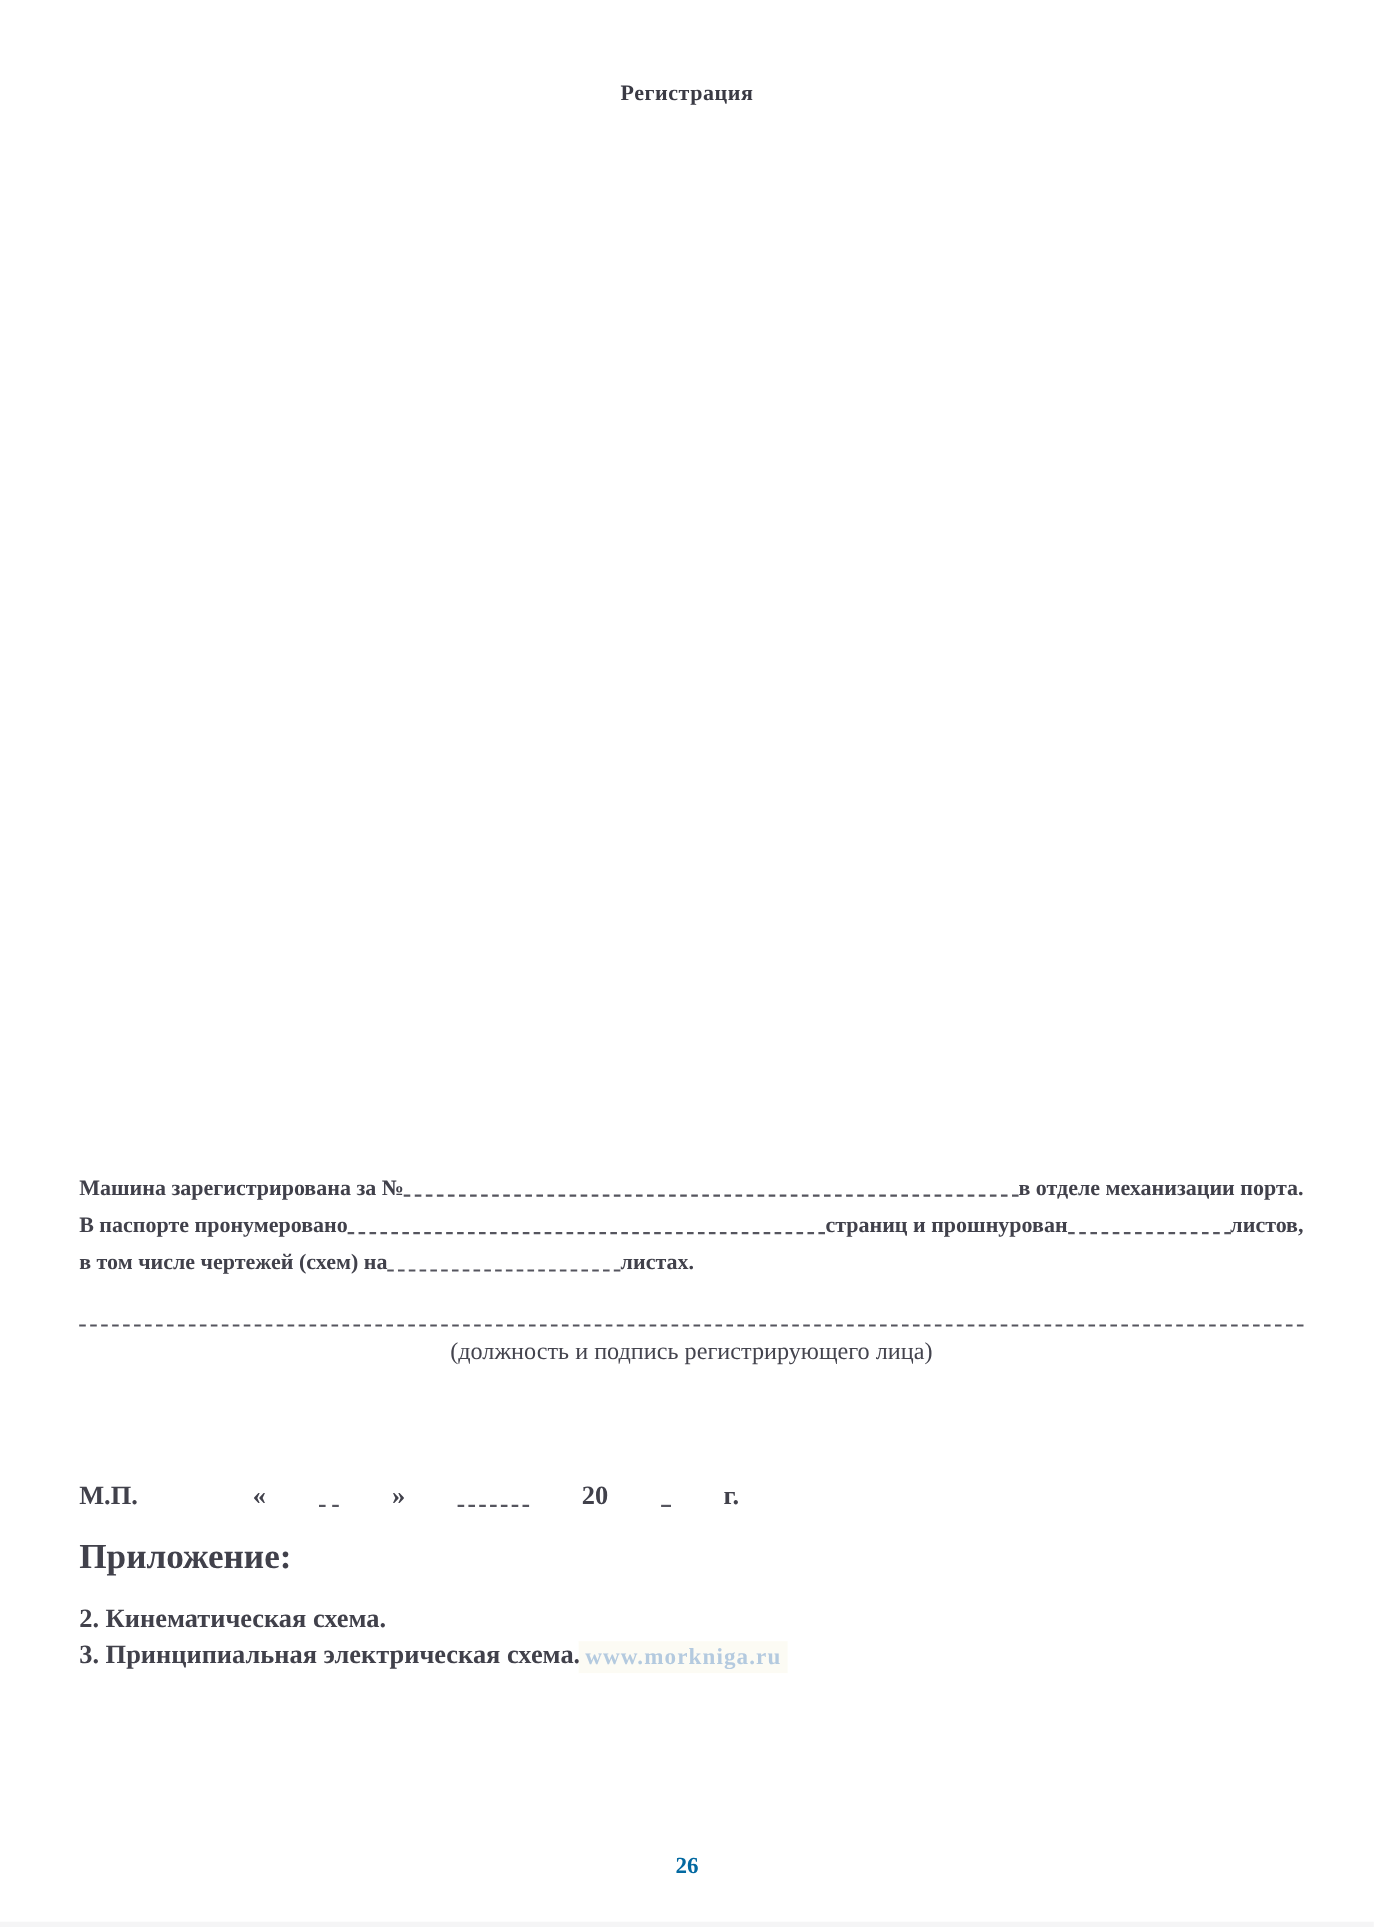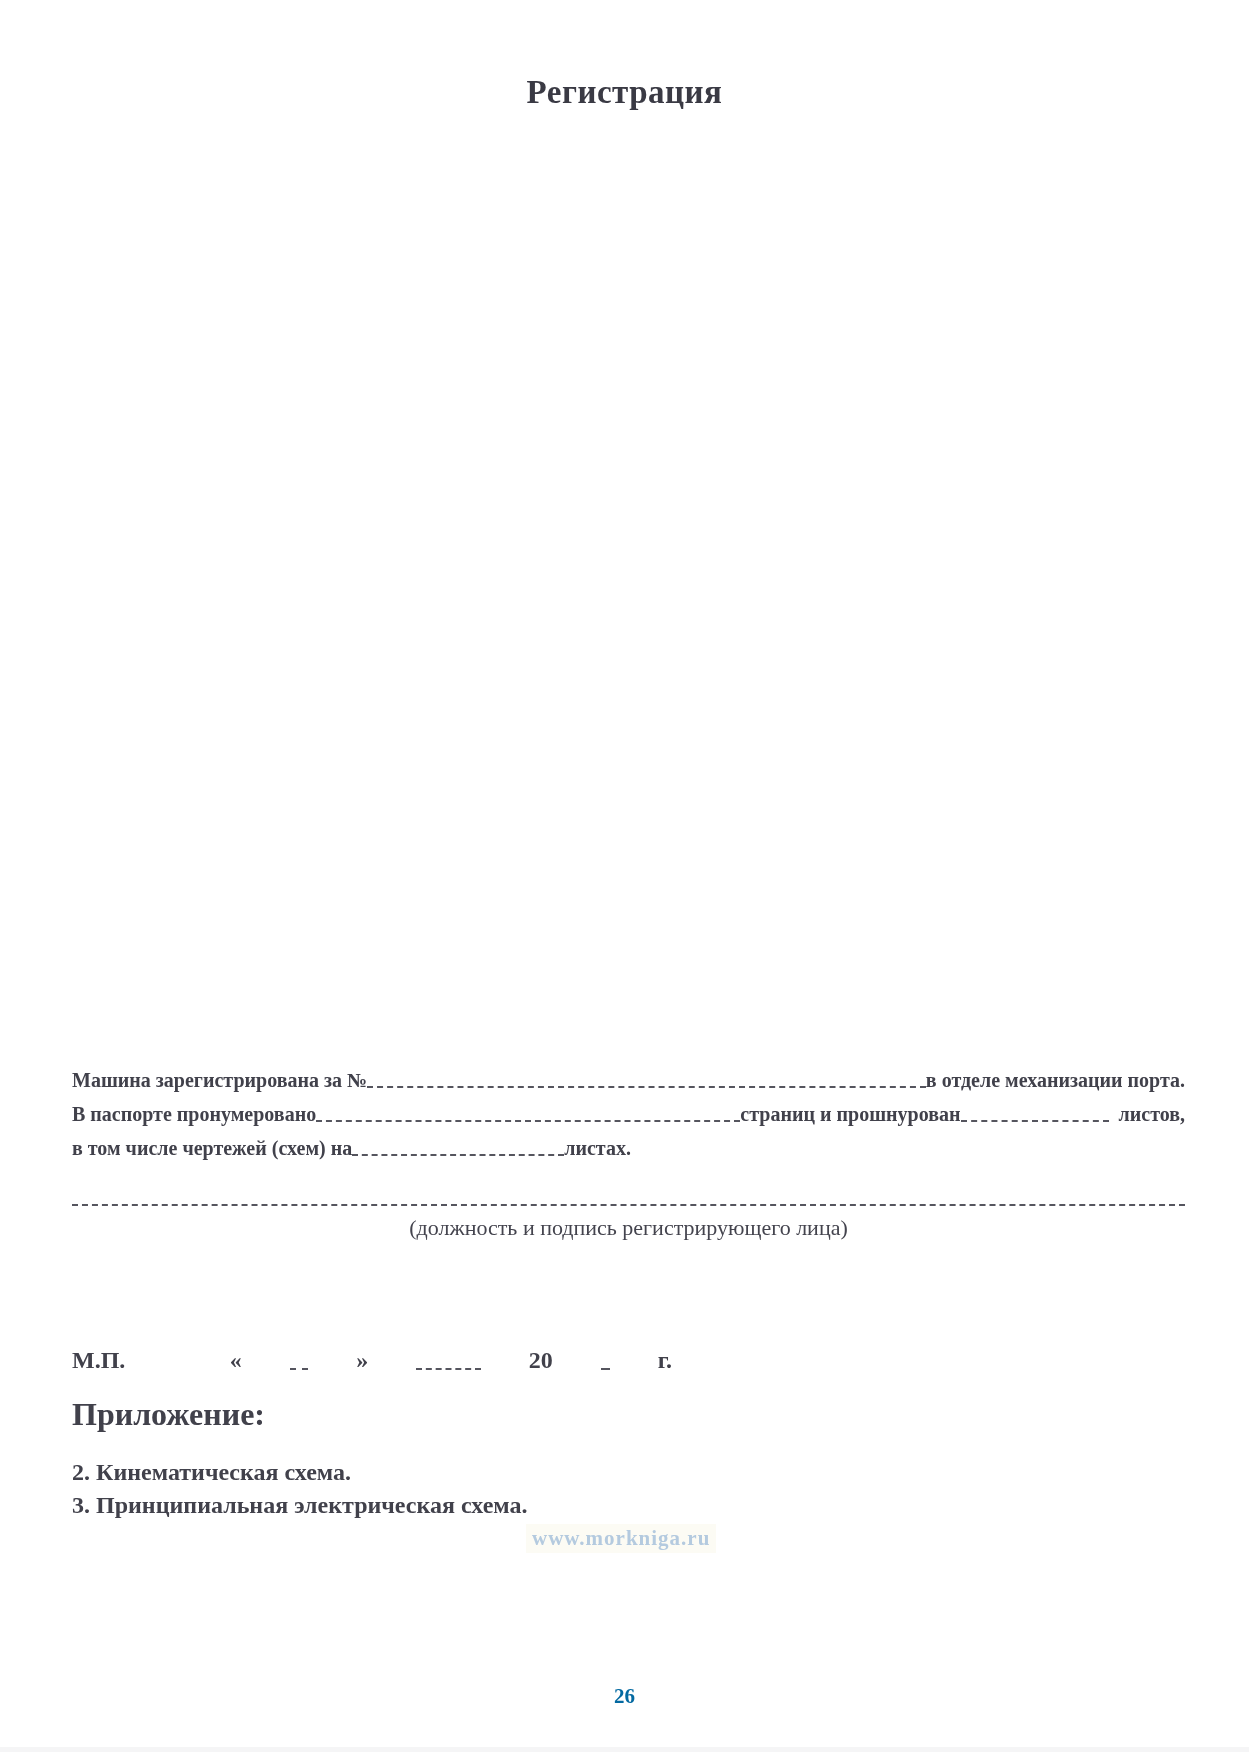--- a/index.html
+++ b/index.html
@@ -15,21 +15,21 @@
     overflow: hidden;
     font-family: "Liberation Serif", "DejaVu Serif", serif;
     color: #41414b;
   }
   .doc-title {
     position: absolute;
     top: 74px;
     left: 0;
     width: 100%;
     text-align: center;
-    font-size: 33px;
+    font-size: 20px;
     font-weight: 700;
     color: #3a3a44;
     letter-spacing: 0.5px;
   }
   .reg-block {
     position: absolute;
     left: 72px;
     top: 1058px;
     width: 1113px;
     font-size: 20px;
@@ -45,21 +45,21 @@
     border-bottom: 2px dashed #55555e;
     height: 10px;
     margin: 0 0 4px 0;
   }
   .blank.grow { flex: 1 1 auto; }
   .blank.w148 { width: 148px; }
   .blank.w212 { width: 212px; }
   .blank.w74  { width: 74px; }
   .blank.w258 { width: 258px; }
   .blank.w36  { width: 36px; }
-  .suffix-gap { margin-left: 10px; }
+  .suffix-gap { }
   .signature-block {
     position: absolute;
     left: 72px;
     top: 1190px;
     width: 1113px;
   }
   .signature-rule {
     width: 100%;
     height: 0;
     border-top: 2px dashed #55555e;
@@ -104,21 +104,20 @@
   .watermark {
     position: absolute;
     left: 526px;
     top: 1492px;
     font-size: 21px;
     font-weight: 700;
     letter-spacing: 1px;
     color: #b4cadf;
     background: rgba(251, 249, 238, 0.65);
     padding: 2px 6px;
-    margin-top: 32px;
   }
   .page-number {
     position: absolute;
     top: 1684px;
     left: 0;
     width: 100%;
     text-align: center;
     font-size: 21px;
     font-weight: 600;
     color: #0369a1;

